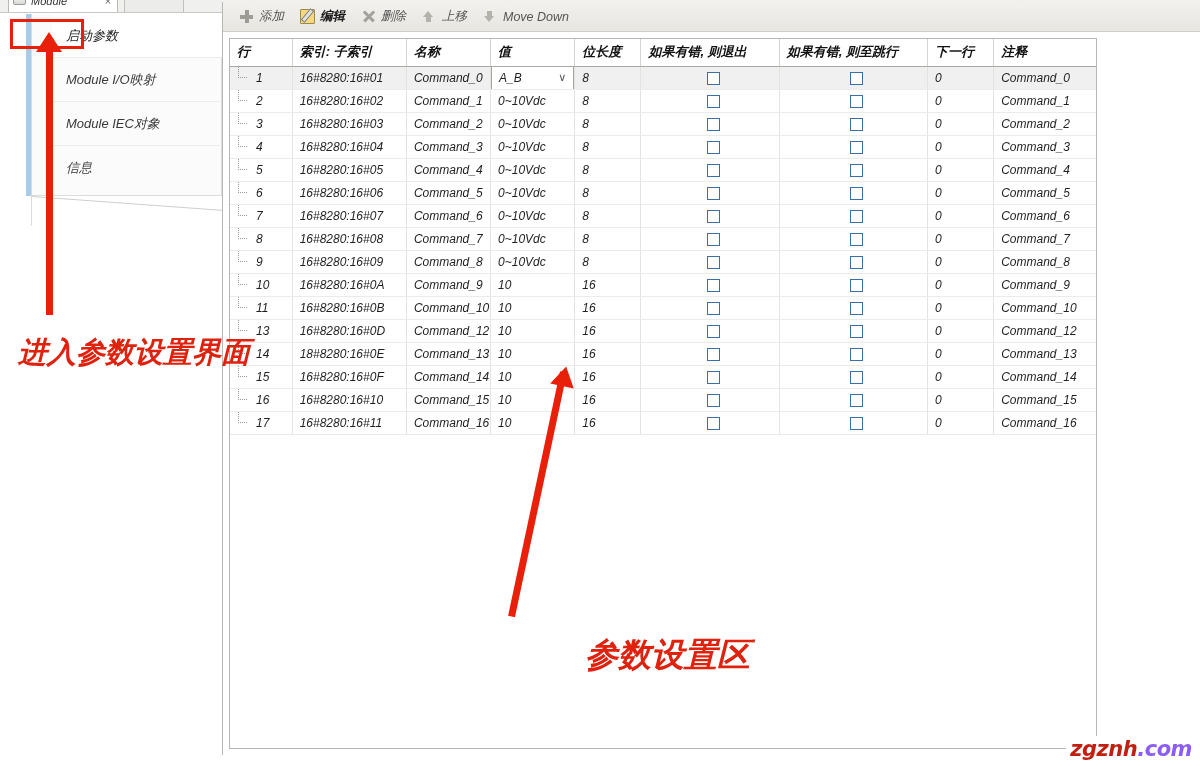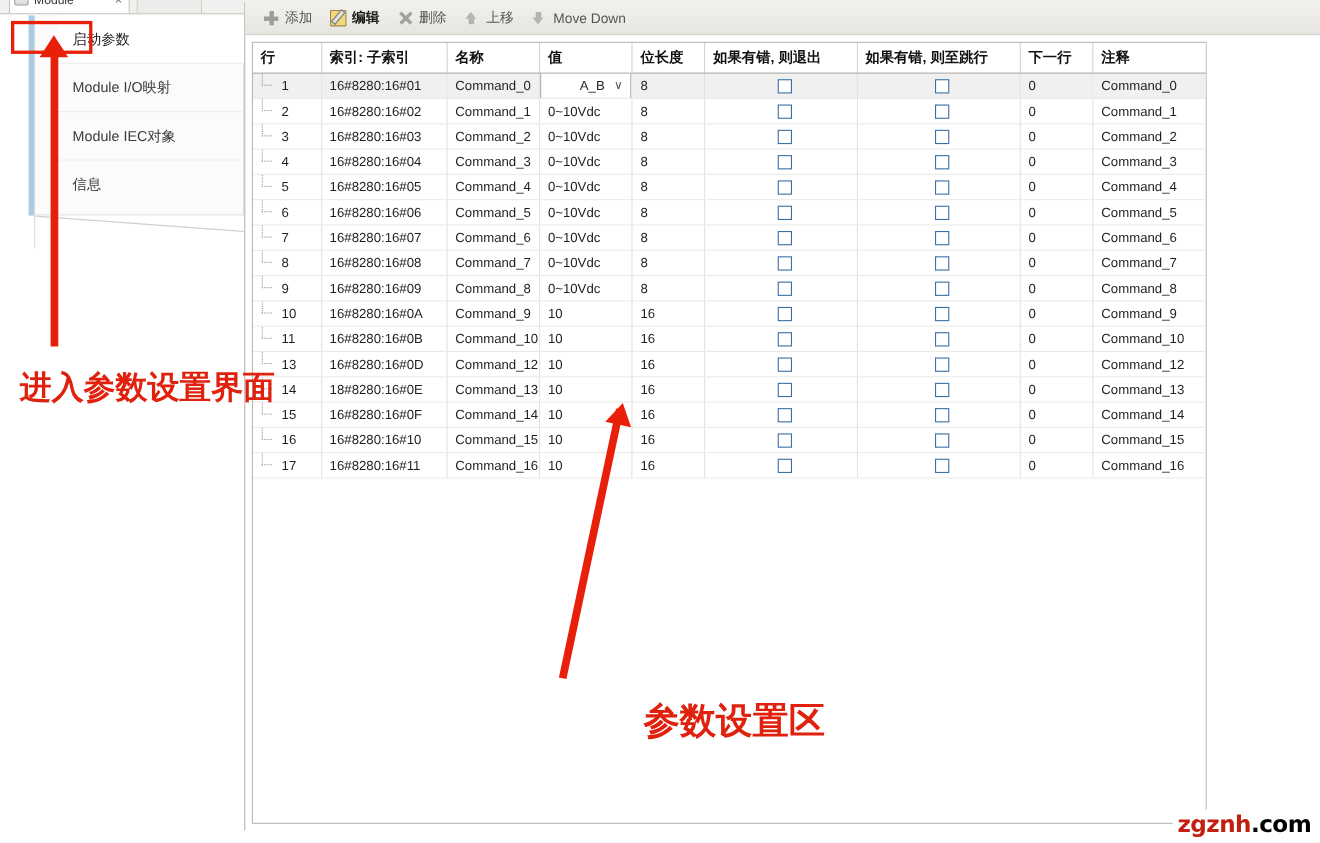--- a/index.html
+++ b/index.html
@@ -3,21 +3,21 @@
 <meta charset="utf-8">
 <style>
   * { box-sizing: border-box; }
   html, body {
     margin: 0; padding: 0;
     width: 1200px; height: 766px;
     background: #ffffff;
     font-family: "Liberation Sans", "DejaVu Sans", sans-serif;
     overflow: hidden;
   }
-  #root { position: relative; width: 1200px; height: 766px; background: #ffffff; }
+  #root { position: relative; width: 1200px; height: 766px; background: #ffffff; font-style: italic; }
 
   
   .tabstrip {
     position: absolute; left: 0; top: 0; width: 1200px; height: 13px;
     background: #f0f0ef; border-bottom: 1px solid #c9c9c4; overflow: hidden;
   }
   .tabstrip .tab {
     position: absolute; left: 8px; top: -12px; height: 24px; width: 110px;
     background: #ffffff; border: 1px solid #b9b9b4; border-bottom: none;
     border-radius: 3px 3px 0 0;
@@ -213,34 +213,34 @@
   }
 
   .selcell {
     position: relative; padding: 0 !important;
   }
   .selcell .combo {
     position: absolute; left: 0px; top: -1px; width: 100%; height: 24px;
     background: #ffffff; border: 1px solid #a5a5a0;
     display: flex; align-items: center; padding-left: 7px; font-size: 12px;
   }
-  .selcell .combo .cv { flex: 1; margin-left: 28px; }
+  .selcell .combo .cv { flex: 1; }
   .selcell .combo .chev {
     width: 22px; text-align: center; color: #555; font-size: 11px;
   }
 
   
   .watermark {
     position: absolute; right: 4px; bottom: 4px;
     font-family: "DejaVu Sans", "Liberation Sans", sans-serif;
     font-size: 21px; font-weight: bold; letter-spacing: -0.5px;
     background: #ffffff; padding: 1px 4px;
   }
   .watermark .red { color: #c21f10; }
-  .watermark .blk { color: #000000; }
+  .watermark .blk { color: #8b5cf6; }
 </style>
 </head>
 <body>
 
 <div id="root">
 
   <div class="tabstrip">
     <div class="tab">
       <span class="tab-icon"></span>
       <span>Module</span>

